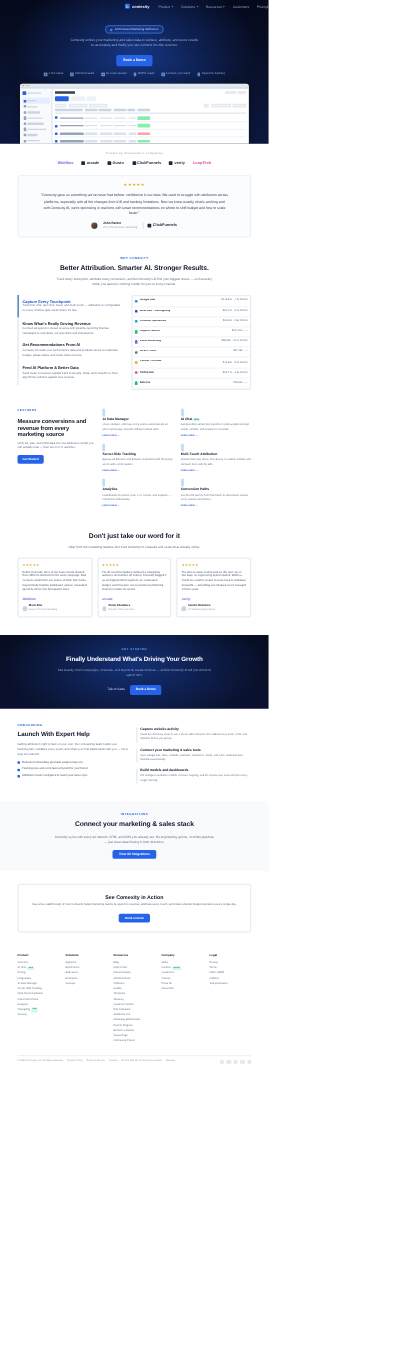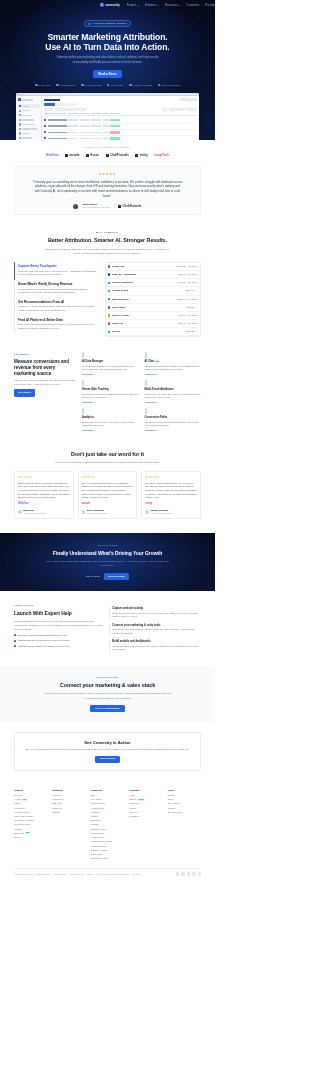--- a/index.html
+++ b/index.html
@@ -258,24 +258,20 @@
         <span class="nav-login">Login</span>
 
       </div>
     </nav>
 
     <div class="hero-body">
       <span class="pill">
         <span class="pill-dot"></span>
         <span>AI-Powered Marketing Attribution</span>
       </span>
-      <h1>
-        <span>Smarter Marketing Attribution.</span><br>
-        <span>Use AI to Turn Data Into Action.</span>
-      </h1>
       <p class="hero-sub">Comexity unifies your marketing and sales data to surface, attribute, and score results so accurately and fluidly you can connect it to the revenue.</p>
       <div><span class="hero-btn">Book a Demo</span></div>
       <div class="hero-feats" id="hero-feats">
           <span class="hero-feat">
             <span class="hf-ico"></span>
             <span>2 min setup</span>
           </span>
           <span class="hero-feat">
             <span class="hf-ico"></span>
             <span>Unlimited seats</span>

